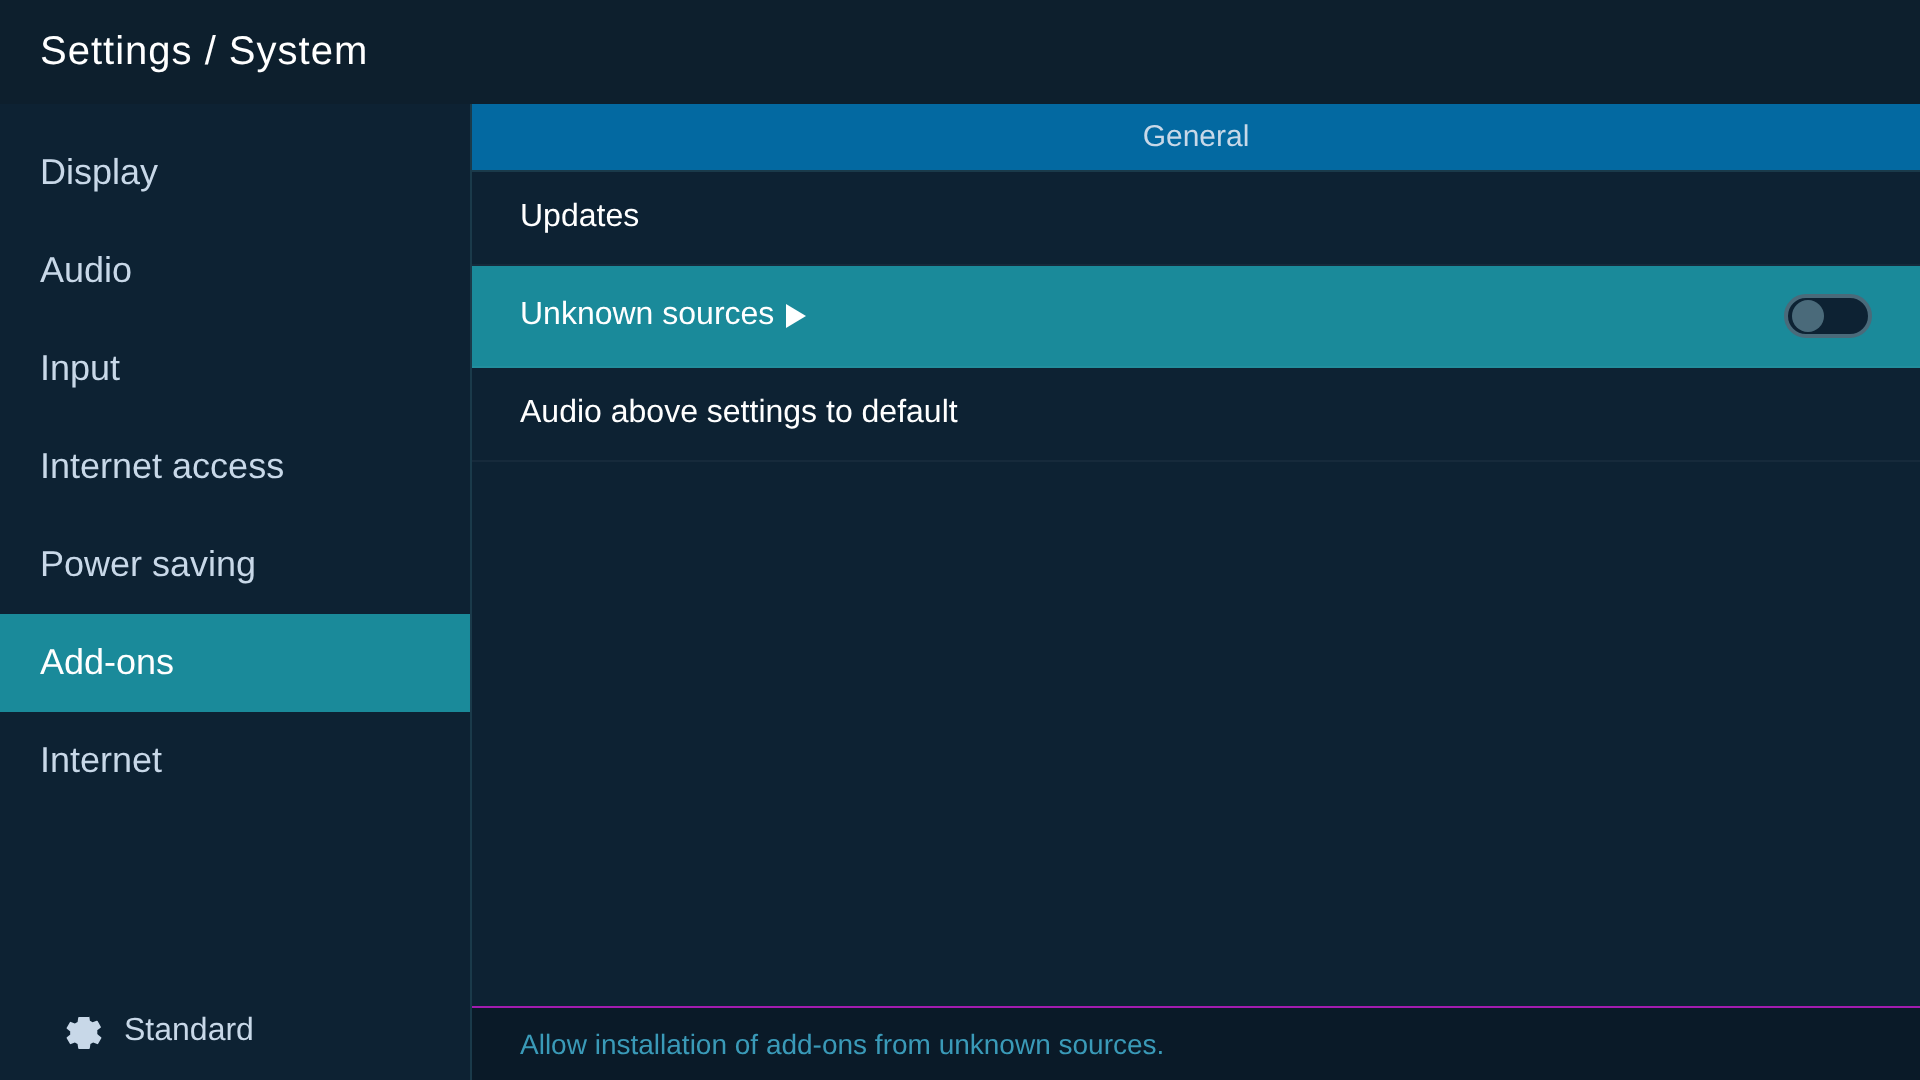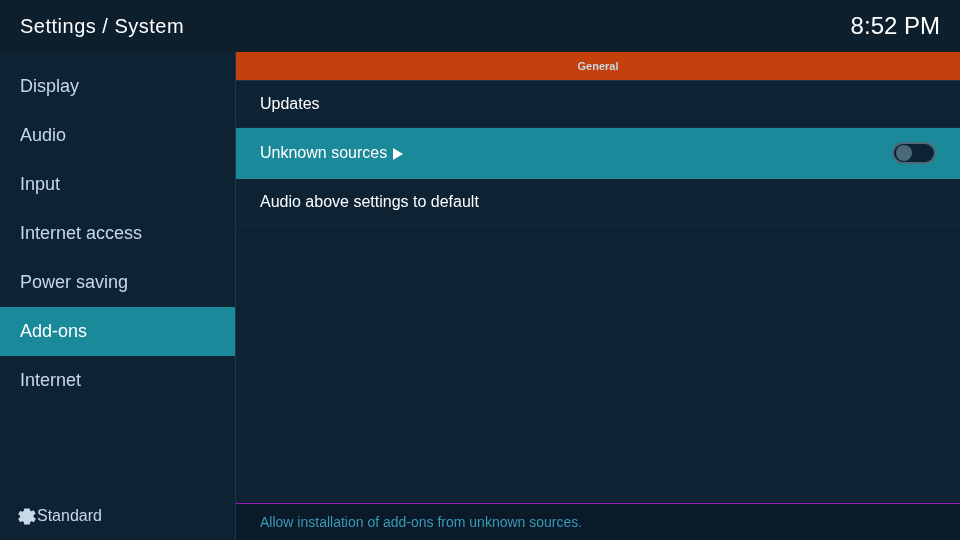--- a/index.html
+++ b/index.html
@@ -65,23 +65,24 @@
       transition: background 0.1s;
     }
 
     .sidebar-item.active {
       background: #1a8a9a;
       color: #ffffff;
     }
 
     .sidebar-footer {
       margin-top: auto;
-      padding: 14px 17px;
+      padding: 14px 32px;
       display: flex;
       align-items: center;
+      gap: 10px;
       color: #c8d8e8;
       font-size: 16px;
       font-weight: 300;
     }
 
     .gear-icon {
       width: 20px;
       height: 20px;
       color: #c8d8e8;
     }
@@ -91,24 +92,24 @@
       flex: 1;
       display: flex;
       flex-direction: column;
       background: #0d2233;
       border-left: 1px solid #1a3a4a;
     }
 
     .section-header {
       text-align: center;
       padding: 8px 0;
-      font-size: 11px;
-      font-weight: 700;
-      color: #c8d8e8;
-      background: #c2410c;
+      font-size: 15px;
+      font-weight: 400;
+      color: #c8d8e8;
+      background: #0369a1;
       border-bottom: 1px solid #1a3a4a;
     }
 
     .settings-list {
       flex: 1;
       overflow-y: auto;
     }
 
     .setting-row {
       display: flex;
@@ -177,21 +178,20 @@
       font-size: 14px;
       color: #3a9ab8;
       font-weight: 300;
     }
   </style>
 </head>
 <body>
 
 <div class="header">
   <span class="header-title">Settings / System</span>
-  <span class="header-time">8:52 PM</span>
 </div>
 
 <div class="main">
 
   <nav class="sidebar">
 
     <div id="sidebar-items">
         <div class="sidebar-item">Display</div>
         <div class="sidebar-item">Audio</div>
         <div class="sidebar-item">Input</div>

